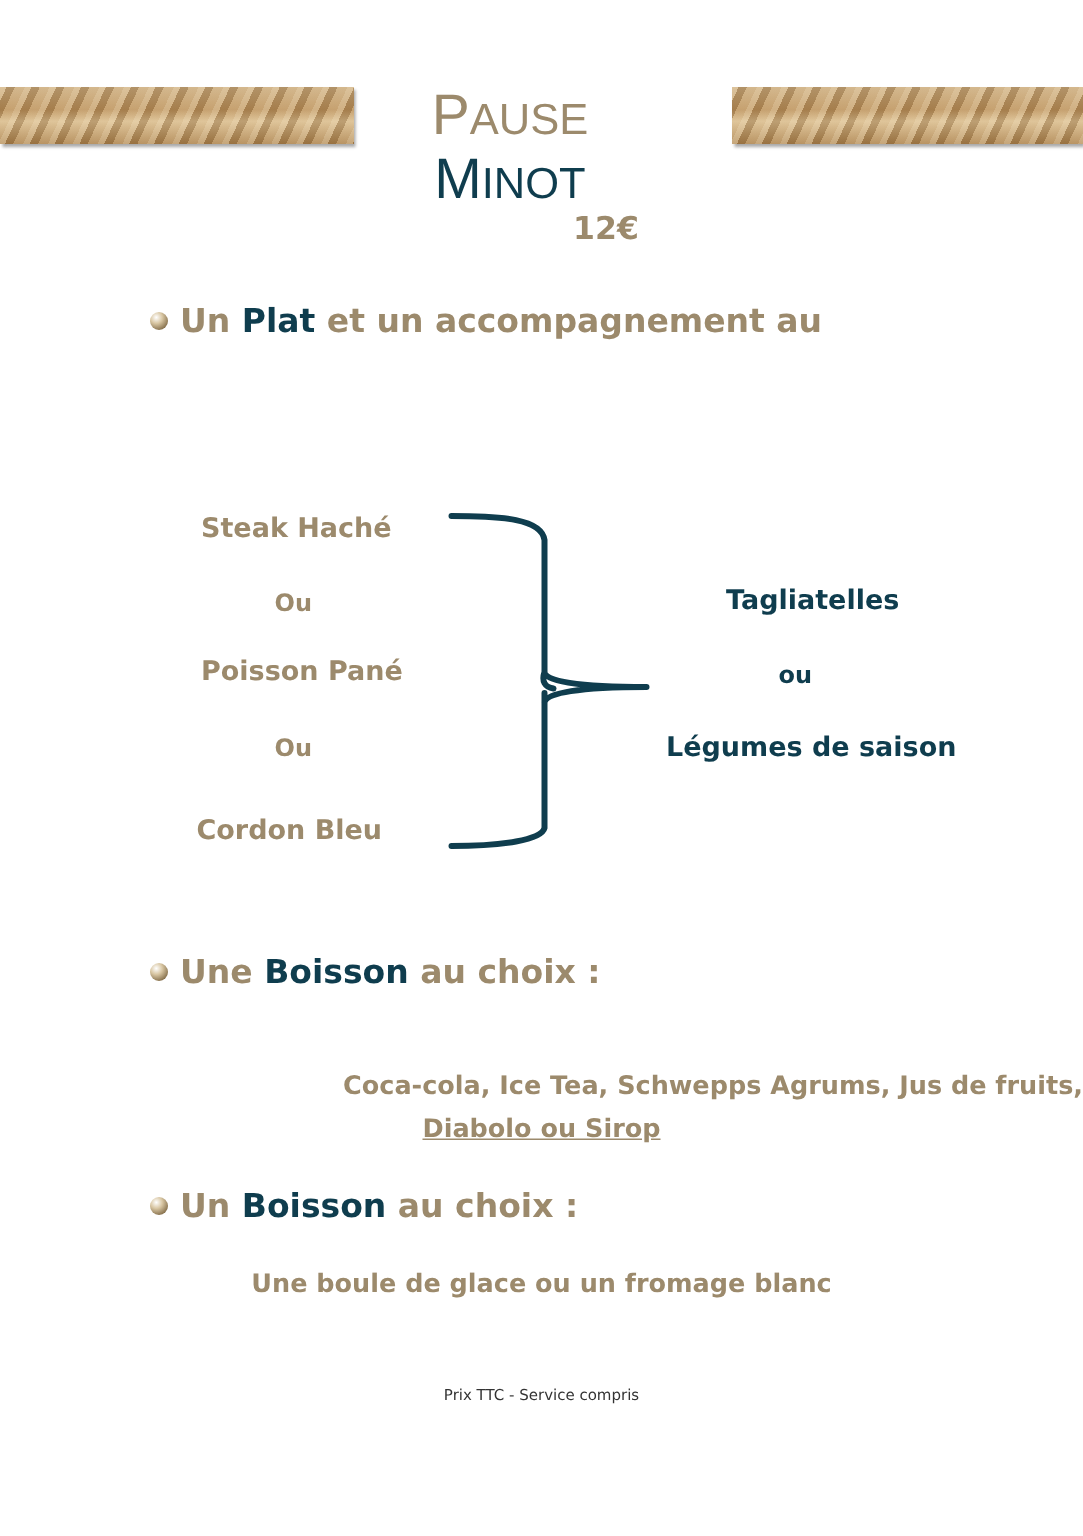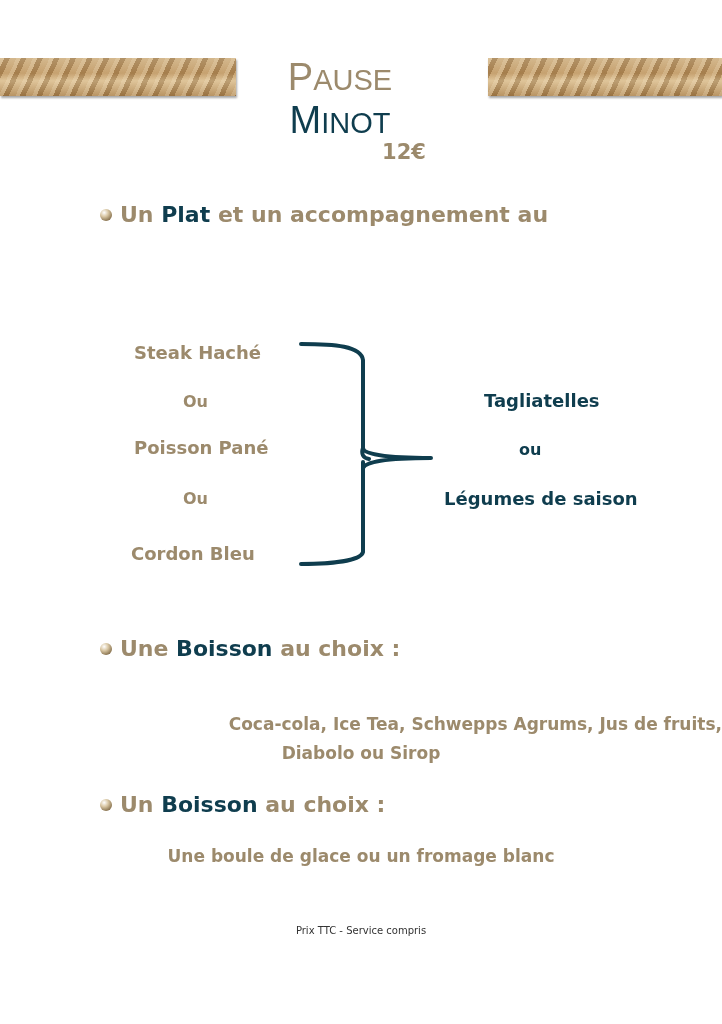--- a/index.html
+++ b/index.html
@@ -51,21 +51,21 @@
 
 <div class="item teal" style="left:484px; top:390px;">Tagliatelles</div>
 <div class="item teal" style="left:519px; top:440px; font-size:16px;">ou</div>
 <div class="item teal" style="left:444px; top:488px;">Légumes de saison</div>
 
 <div class="bullet-heading" style="top:630px;">
   <span class="ball"></span><span class="tan">Une </span><span class="teal">Boisson</span><span class="tan"> au choix :</span>
 </div>
 
 <div class="center-text tan" style="top:710px;text-align:right;">Coca-cola, Ice Tea, Schwepps Agrums, Jus de fruits,</div>
-<div class="center-text tan" style="top:739px;">Diabolo ou Sirop</div>
+<div class="center-text tan" style="top:739px;text-decoration:underline;">Diabolo ou Sirop</div>
 
 <div class="bullet-heading" style="top:786px;">
   <span class="ball"></span><span class="tan">Un </span><span class="teal">Boisson</span><span class="tan"> au choix :</span>
 </div>
 
 <div class="center-text tan" style="top:842px;">Une boule de glace ou un fromage blanc</div>
 
 <div class="footer">Prix TTC - Service compris</div>
 
 </body></html>

